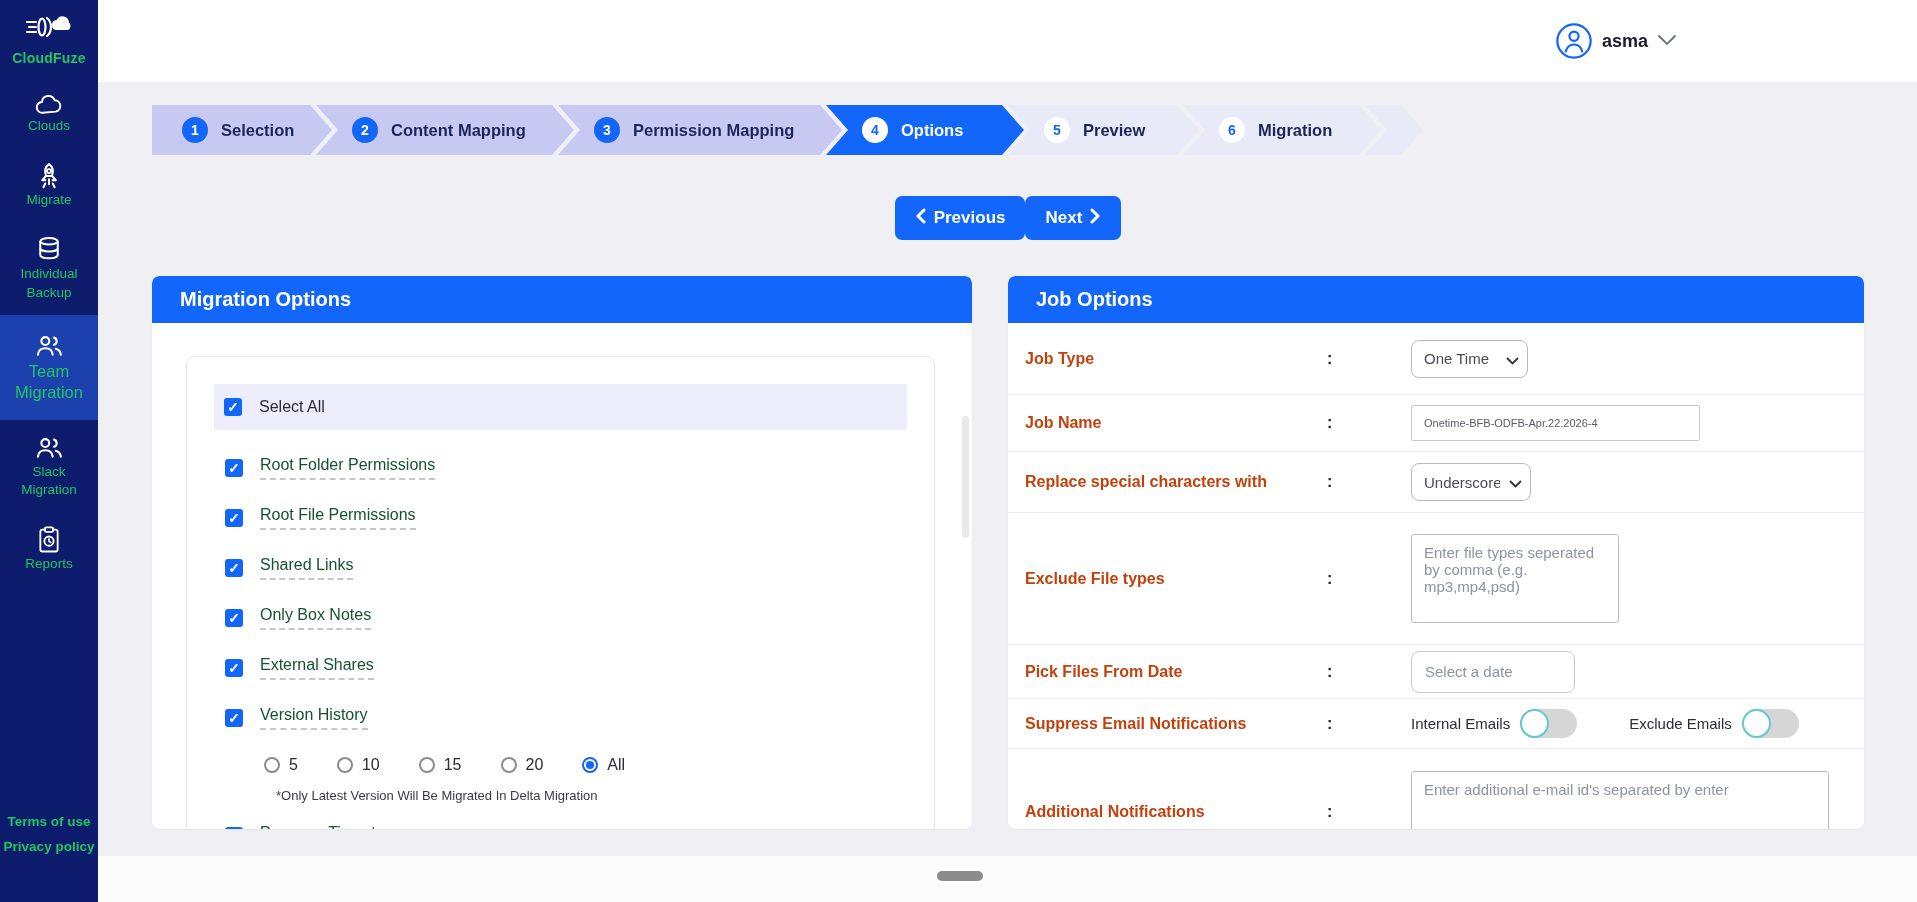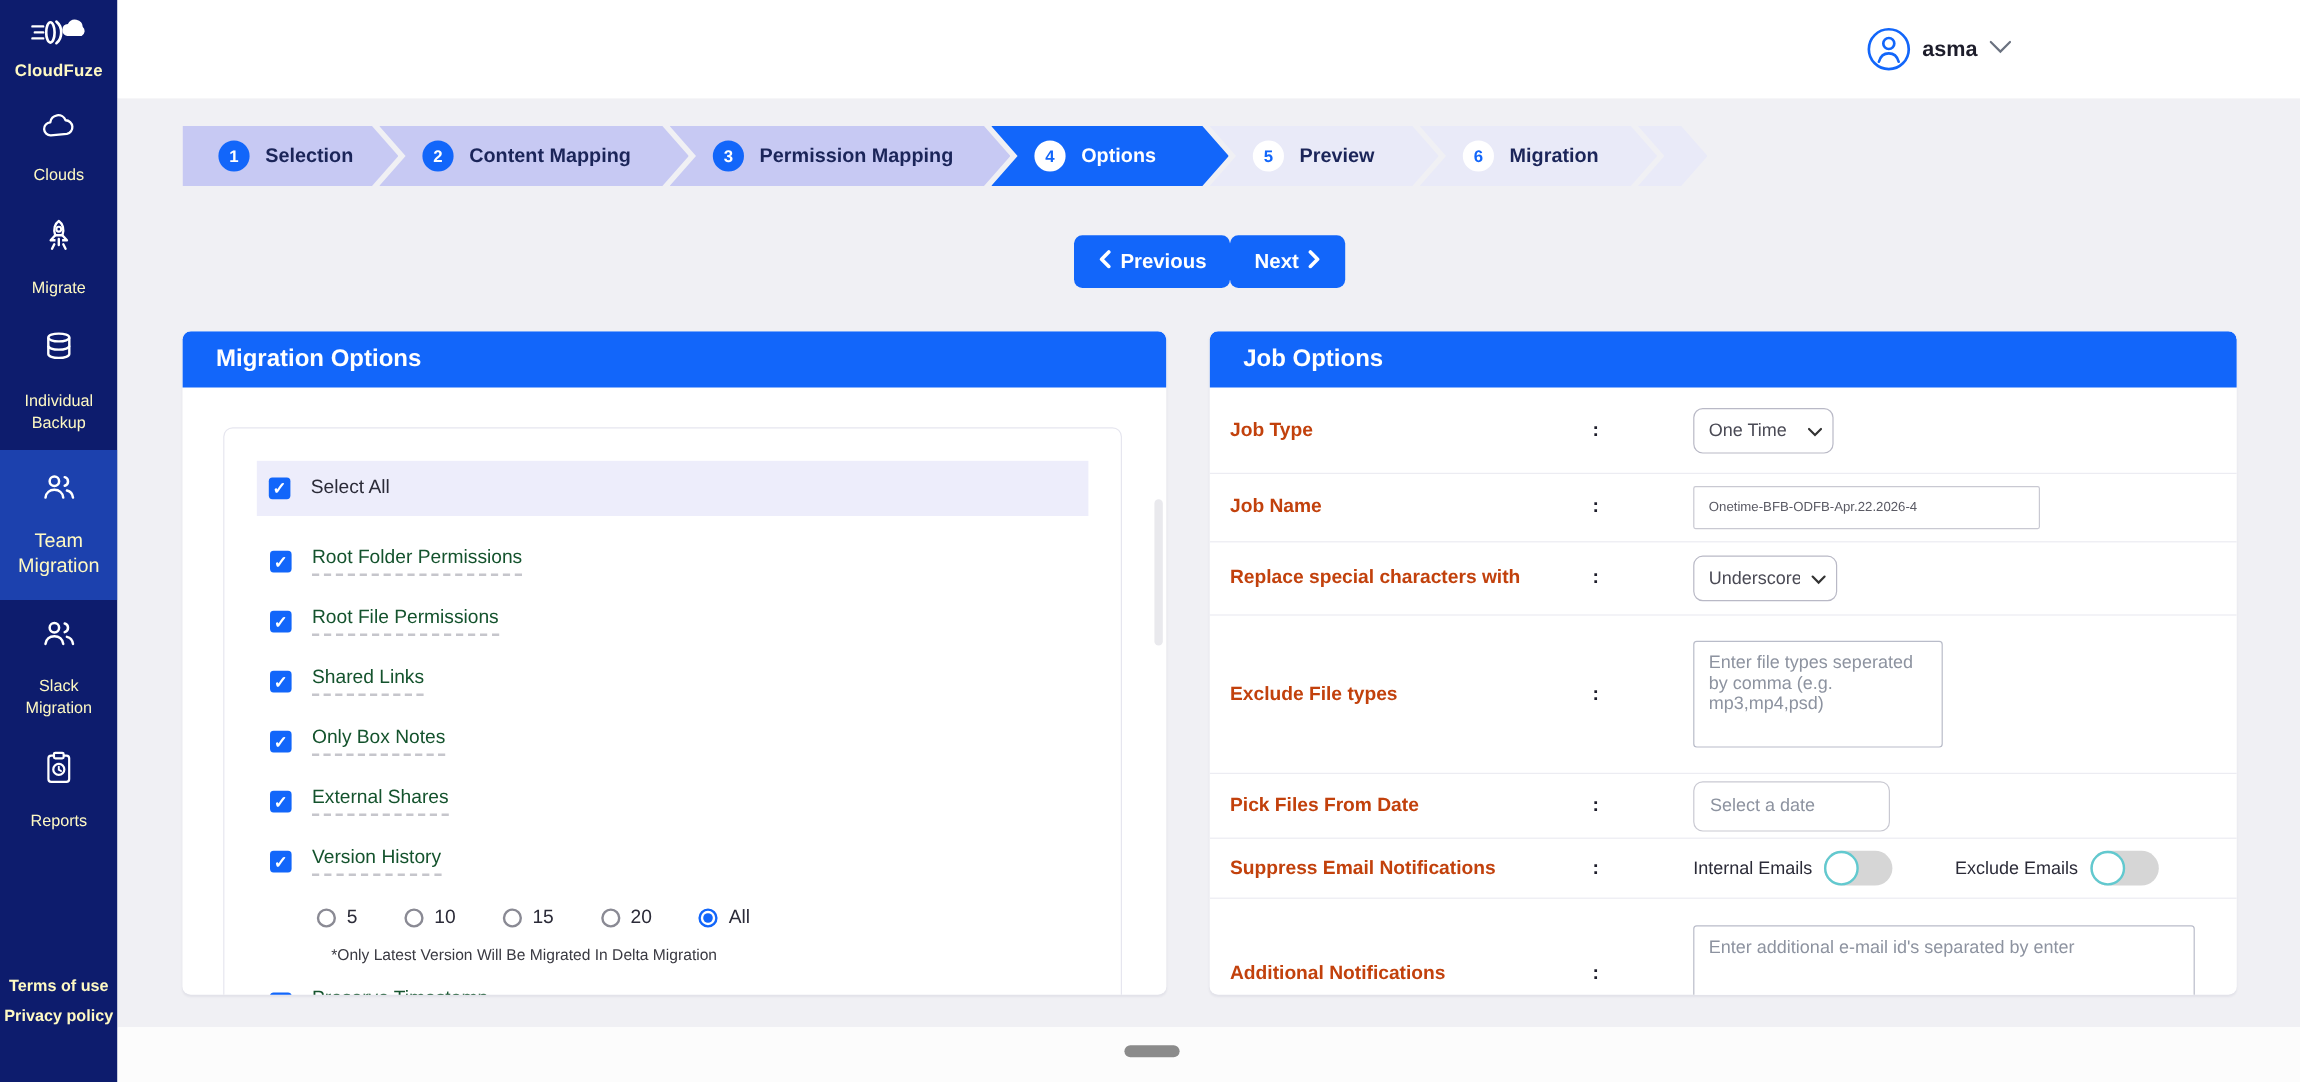--- a/index.html
+++ b/index.html
@@ -1,30 +1,30 @@
 <!DOCTYPE html>
 <html><head>
 <meta charset="utf-8">
 <style>
   * { margin:0; padding:0; box-sizing:border-box; }
   html,body { width:1917px; height:902px; overflow:hidden; background:#fff;
               font-family:"Liberation Sans", sans-serif; }
 
   
   .app { display:flex; width:1917px; height:902px; }
-  .sidebar { width:98px; min-width:98px; background:#0d1c6d; color:#fef9c3;
+  .sidebar { width:98px; min-width:98px; background:#0d1c6d; color:#22c55e;
              display:flex; flex-direction:column; align-items:center; height:902px; }
   .main { flex:1; display:flex; flex-direction:column; height:902px; background:#fff; }
 
   
   .logo-wrap { padding:10px 2px 14px; text-align:center; }
   .logo-wrap svg { display:block; margin:0 auto; }
   .logo-label { font-size:14px; font-weight:bold; margin-top:6px; letter-spacing:.2px; }
   .nav-item { width:98px; text-align:center; padding:13px 3px; cursor:pointer; }
-  .nav-item .nav-label { font-size:13.5px; line-height:1.35; margin-top:20px;text-align:center; }
+  .nav-item .nav-label { font-size:13.5px; line-height:1.35; margin-top:0;text-align:center; }
   .nav-item.active { background:#1c41ae; padding:16px 3px; }
   .nav-item.active .nav-label { font-size:16.5px; line-height:1.3; }
   .nav-item svg { display:block; margin:0 auto; }
   .sidebar-spacer { flex:1; }
   .sidebar-footer { padding-bottom:42px; text-align:center; }
   .sidebar-footer div { font-size:13.5px; font-weight:bold; line-height:1.85; cursor:pointer; }
 
   
   .header { height:82px; background:#fff; display:flex; align-items:center; justify-content:flex-end;
             padding-right:240px; }

